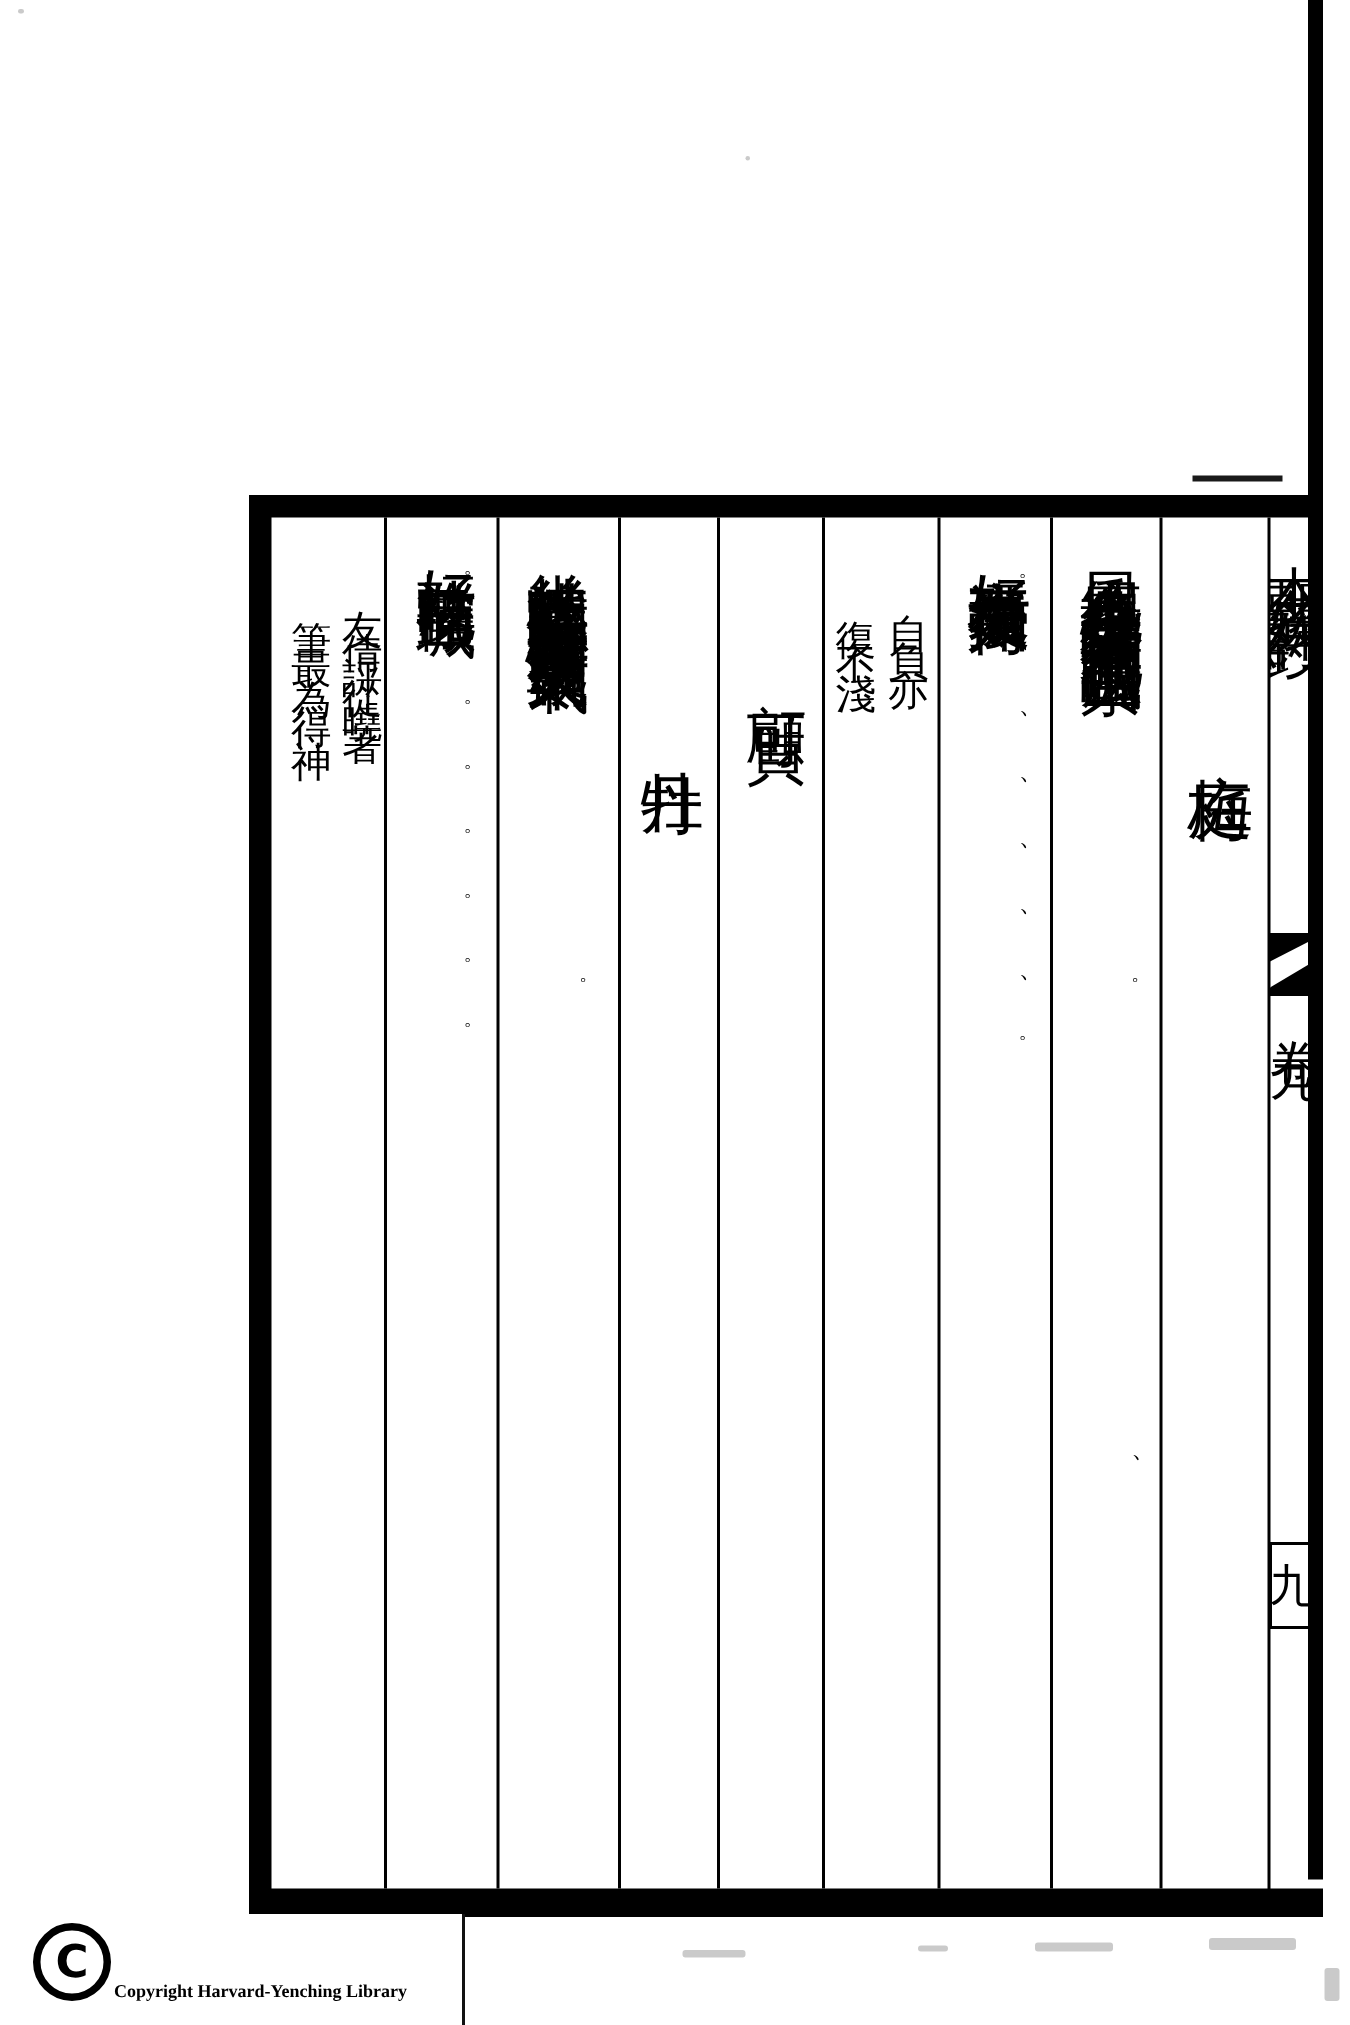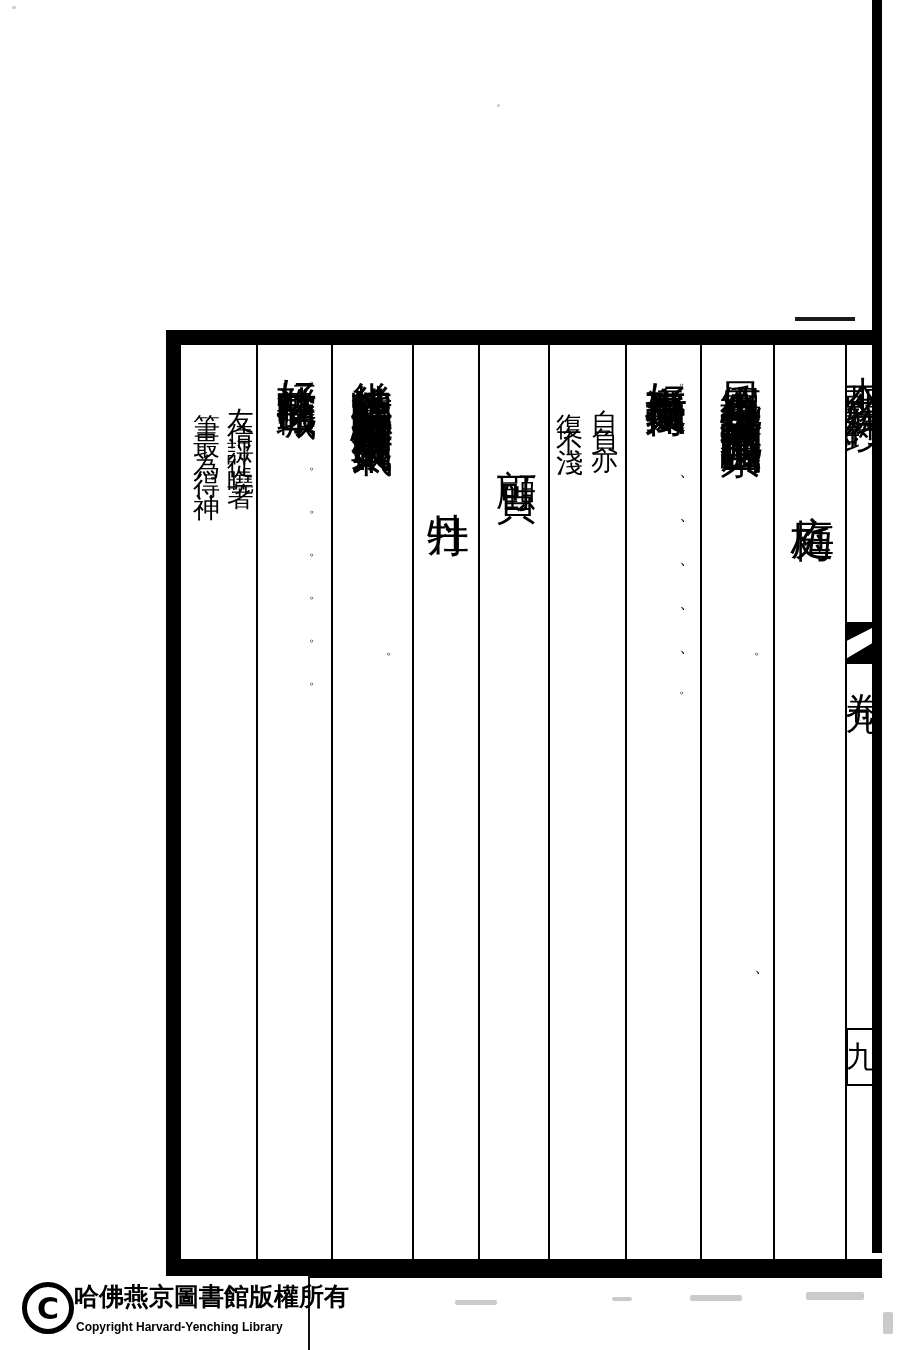--- a/index.html
+++ b/index.html
@@ -39,21 +39,21 @@
   
   .stamp{left:14px;top:1276px;width:294px;height:74px;background:#fff;
     border-right:2px solid #111;z-index:6;}
   .stamp-circle{position:absolute;left:8px;top:6px;width:42px;height:42px;
     border:5px solid #000;border-radius:50%;display:flex;align-items:center;justify-content:center;
     font-family:"DejaVu Sans","Liberation Sans",sans-serif;font-weight:bold;font-size:30px;}
   .stamp-cn{position:absolute;left:60px;top:4px;width:232px;
     font-family:"DejaVu Sans","Liberation Sans",sans-serif;
     font-size:25px;font-weight:bold;letter-spacing:0px;white-space:nowrap;}
   .stamp-en{position:absolute;left:62px;top:44px;
-    font-family:Liberation Sans, sans-serif;
+    font-family:Liberation Serif, serif;
     font-size:12px;font-weight:bold;white-space:nowrap;}
   .noise{background:#8a8a8a;opacity:.45;border-radius:2px;z-index:1;}
 </style>
 </head>
 <body>
 
 <div class="abs scan-edge"></div>
 <div class="abs tick-top"></div>
 <div class="abs frame-top"></div>
 <div class="abs frame-left"></div>
@@ -111,21 +111,20 @@
     <div class="abs mark" style="left: 309px; top: 629.65px; font-size: 13px;">。</div>
     <div class="abs mark" style="left: 309px; top: 672.65px; font-size: 13px;">。</div>
     <div class="abs vcol" style="left: 219.5px; top: 386px; width: 35px; font-size: 27px; letter-spacing: 15px;">友倩評從曉著</div>
     <div class="abs vcol" style="left: 185.5px; top: 392px; width: 35px; font-size: 27px; letter-spacing: 20px;">筆最為得神</div>
   </div>
 
 <div class="abs stamp">
   <div class="stamp-circle">
     <span>C</span>
   </div>
-  <div class="stamp-cn">哈佛燕京圖書館版權所有</div>
   <div class="stamp-en">Copyright Harvard-Yenching Library</div>
 </div>
 
 <div class="abs noise" style="left:497px;top:104px;width:3px;height:3px"></div>
 <div class="abs noise" style="left:12px;top:6px;width:4px;height:3px"></div>
 <div class="abs noise" style="left:690px;top:1295px;width:52px;height:6px"></div>
 <div class="abs noise" style="left:455px;top:1300px;width:42px;height:5px"></div>
 <div class="abs noise" style="left:806px;top:1292px;width:58px;height:8px"></div>
 <div class="abs noise" style="left:883px;top:1312px;width:10px;height:22px"></div>
 <div class="abs noise" style="left:612px;top:1297px;width:20px;height:4px"></div>

